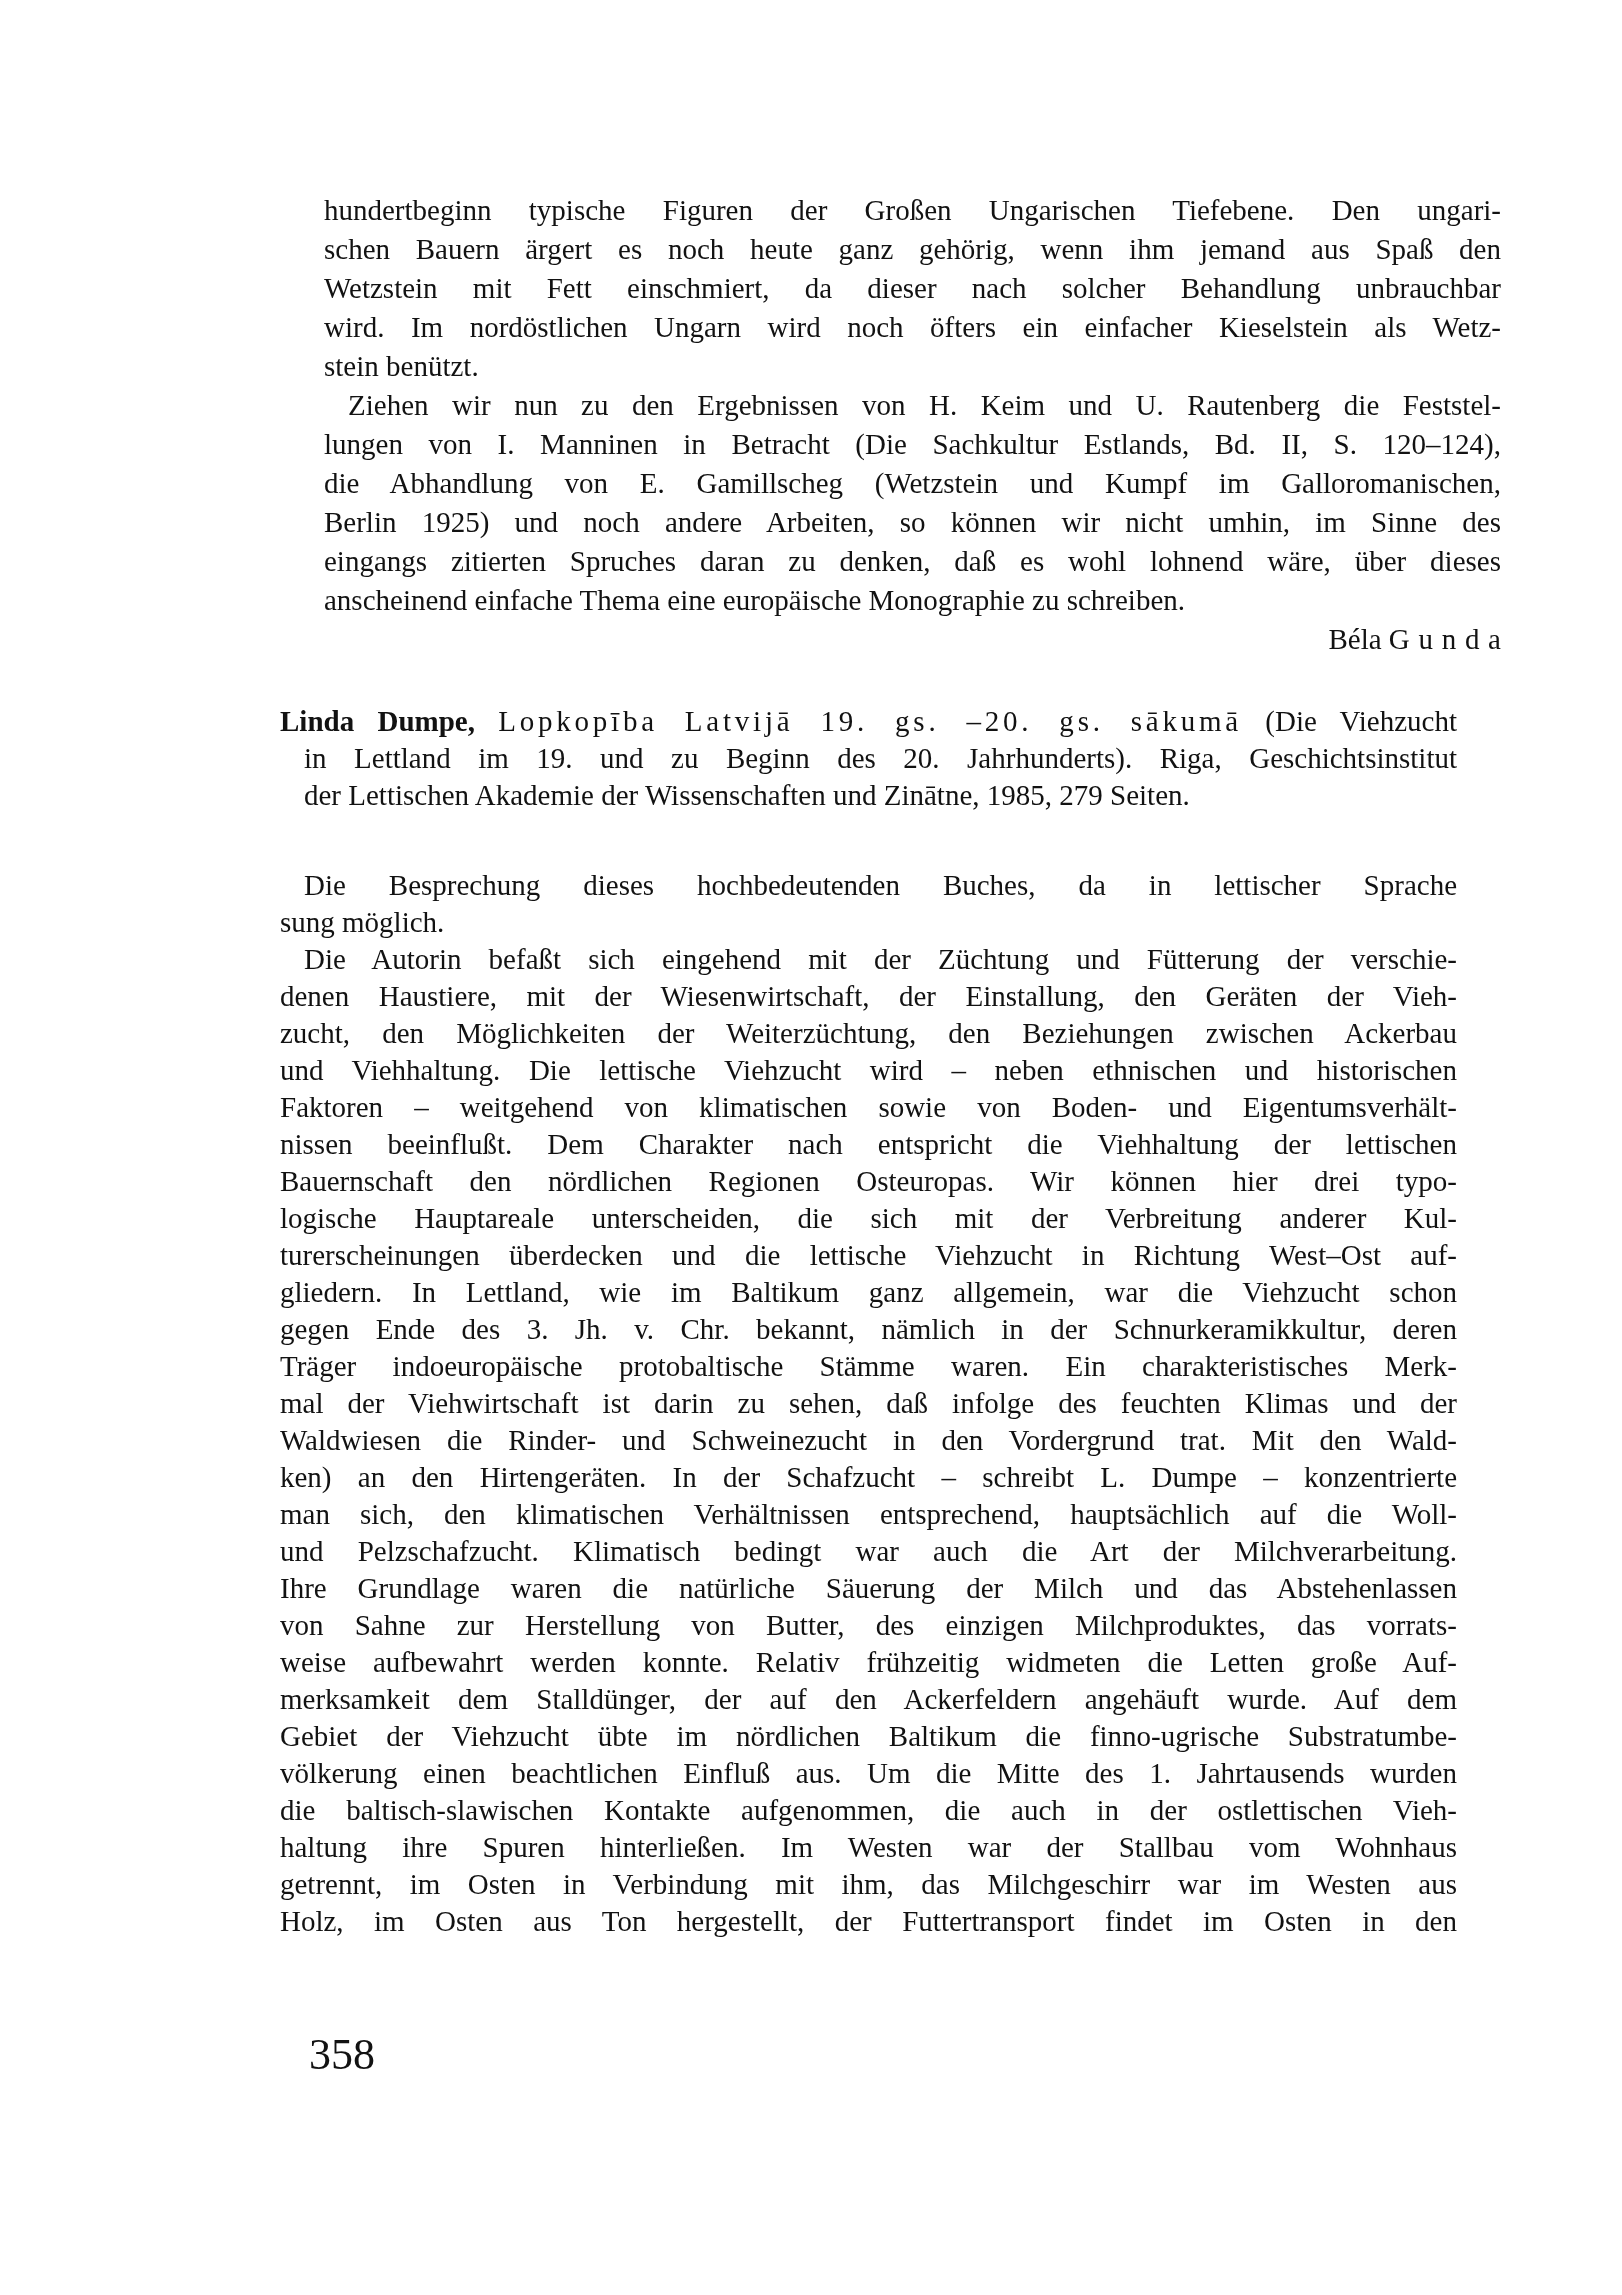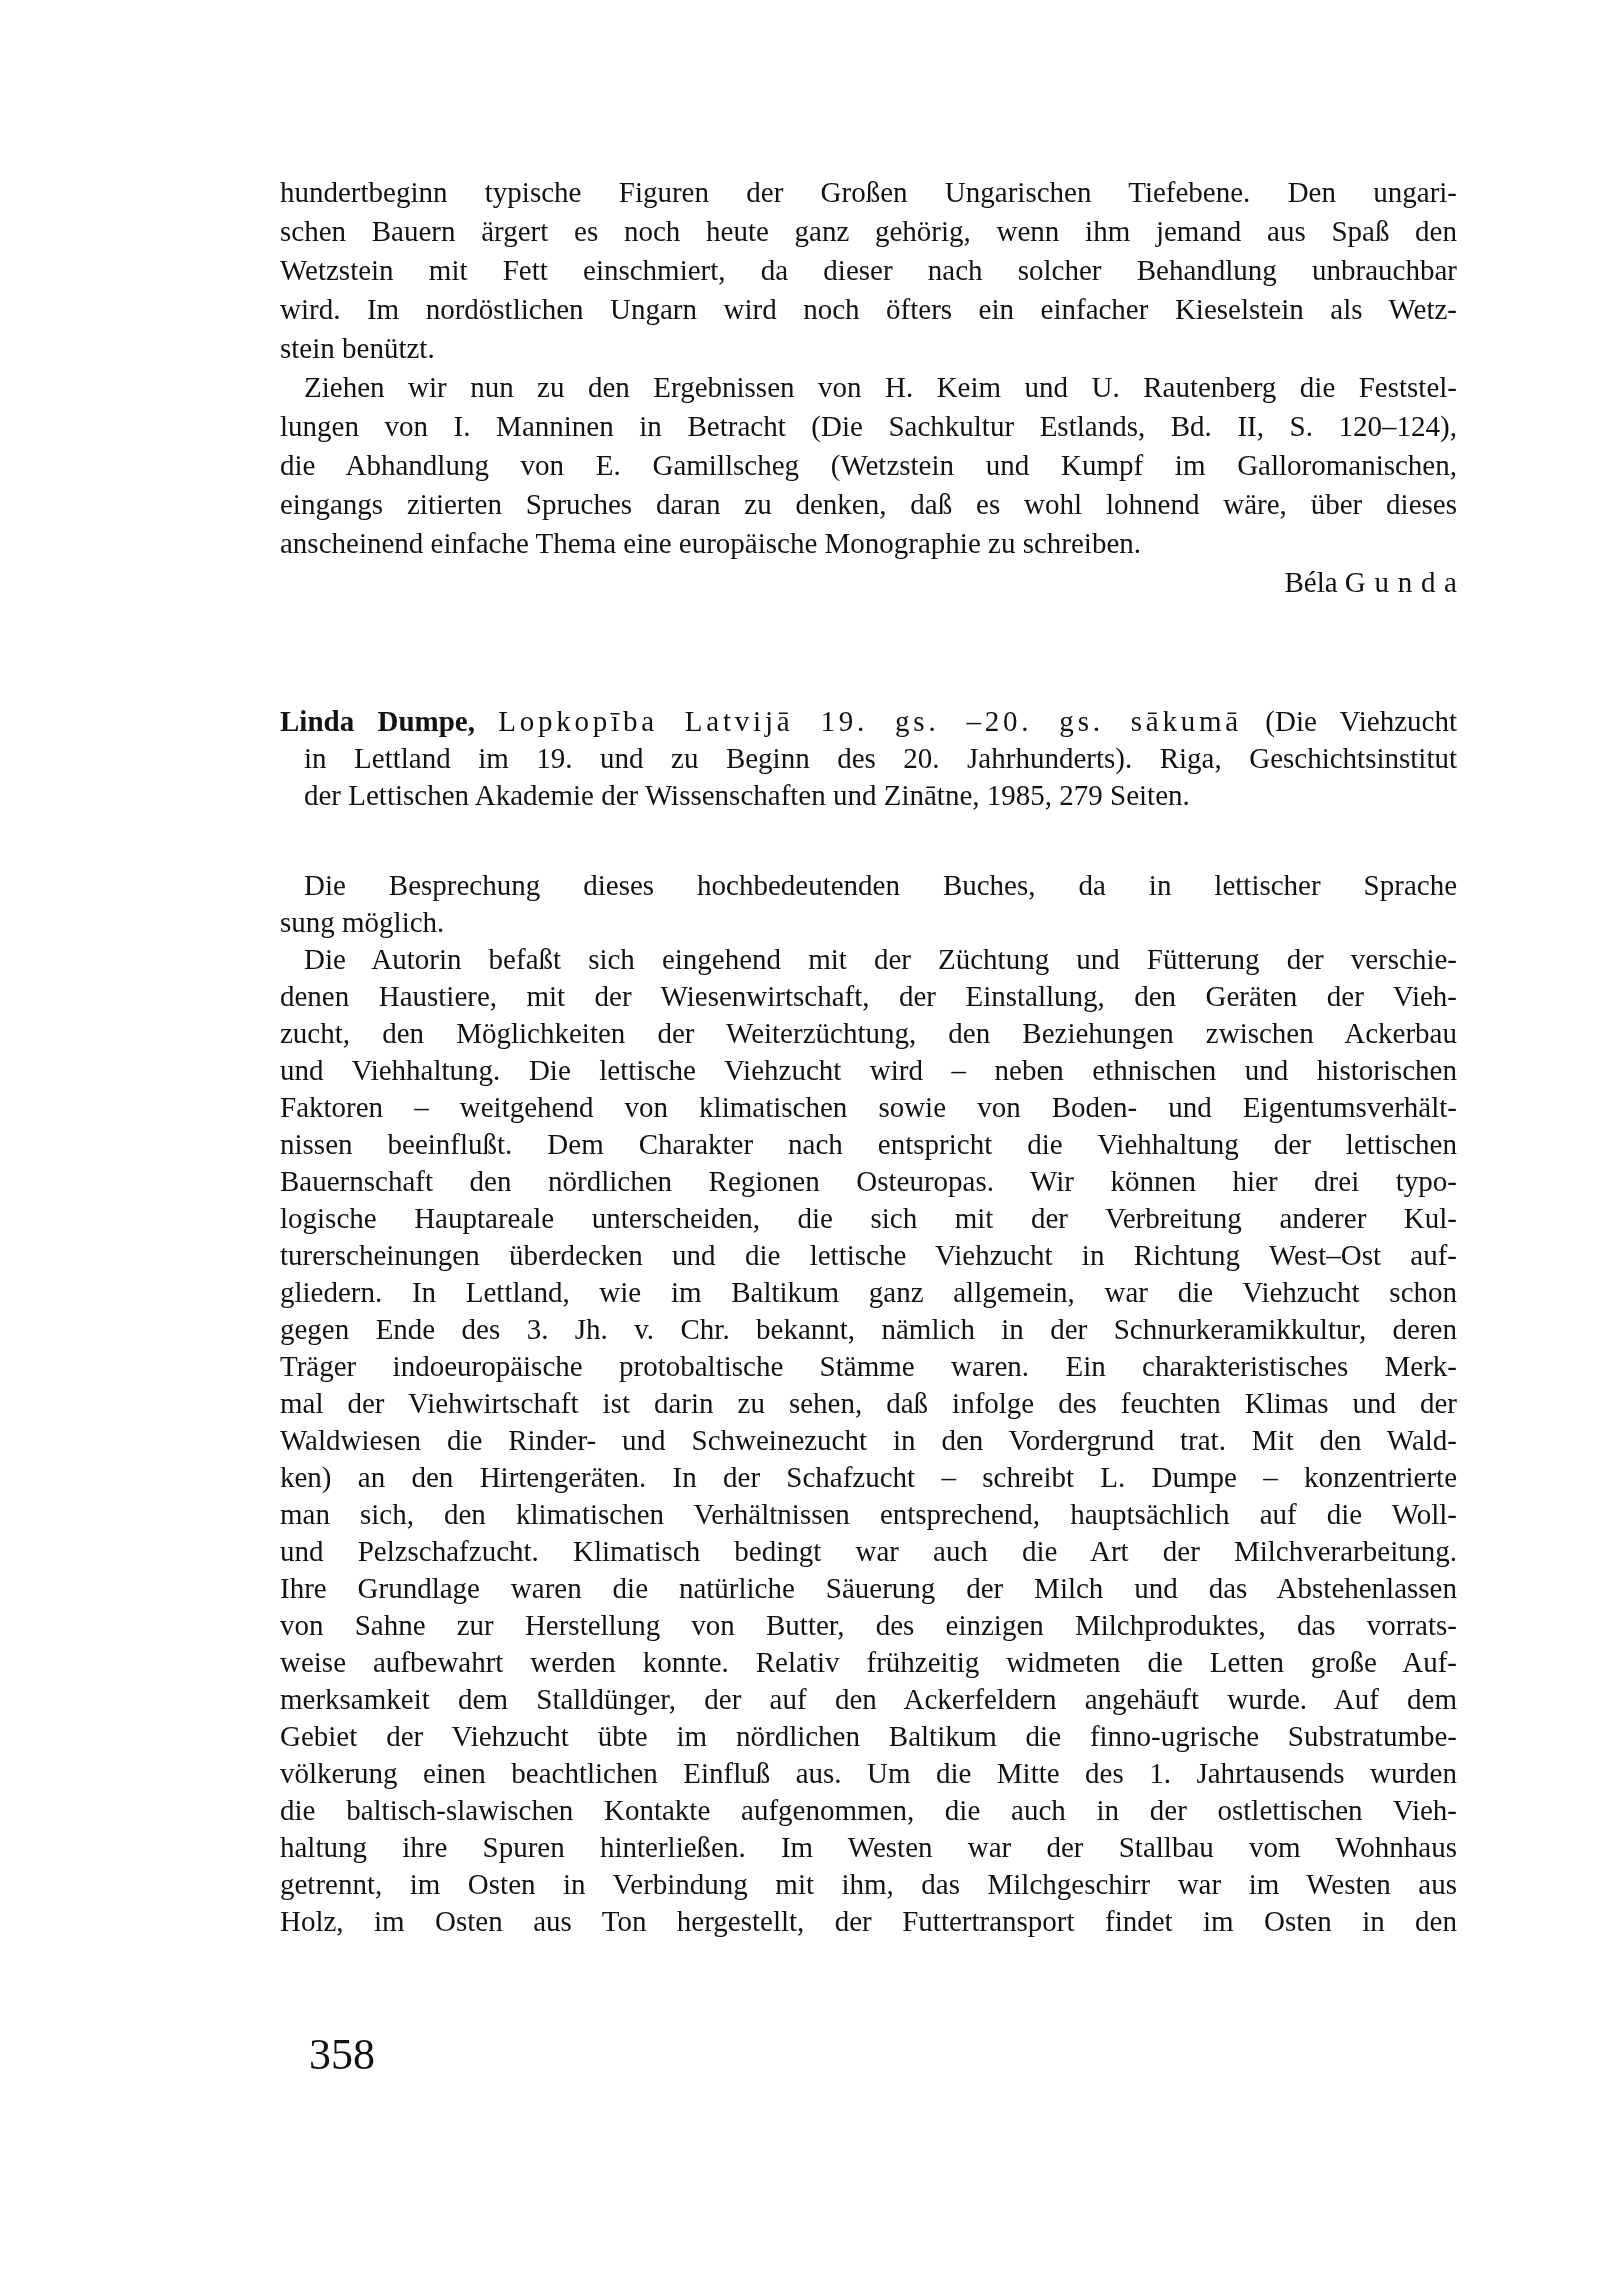--- a/index.html
+++ b/index.html
@@ -14,21 +14,21 @@
     font-family: "Liberation Serif", "DejaVu Serif", serif;
     color: #121212;
     overflow: hidden;
   }
   .textcol {
     position: absolute;
     left: 280px;
     width: 1177px;
     font-size: 29px;
   }
-  #top-section   { top: 173px;  line-height: 39px; }
+  #top-section   { top: 191px;  line-height: 39px; margin-left: 44px; }
   #review-heading{ top: 703px;  line-height: 37px;   }
   #review-body   { top: 846px; line-height: 37px; margin-top: 21px; }
 
   .line    { text-align: justify; }
   .jl      { text-align-last: justify; }
   .endline { text-align-last: left; }
   .indent  { text-indent: 24px; }
   .hang    { padding-left: 24px; }
 
   .bold { font-weight: bold; }
@@ -58,20 +58,21 @@
         <div class="line jl">hundertbeginn typische Figuren der Großen Ungarischen Tiefebene. Den ungari-</div>
         <div class="line jl">schen Bauern ärgert es noch heute ganz gehörig, wenn ihm jemand aus Spaß den</div>
         <div class="line jl">Wetzstein mit Fett einschmiert, da dieser nach solcher Behandlung unbrauchbar</div>
         <div class="line jl">wird. Im nordöstlichen Ungarn wird noch öfters ein einfacher Kieselstein als Wetz-</div>
         <div class="line endline">stein benützt.</div>
       </div>
       <div>
         <div class="line jl indent">Ziehen wir nun zu den Ergebnissen von H. Keim und U. Rautenberg die Feststel-</div>
         <div class="line jl">lungen von I. Manninen in Betracht (Die Sachkultur Estlands, Bd. II, S. 120–124),</div>
         <div class="line jl">die Abhandlung von E. Gamillscheg (Wetzstein und Kumpf im Galloromanischen,</div>
+        <div class="line jl">Berlin 1925) und noch andere Arbeiten, so können wir nicht umhin, im Sinne des</div>
         <div class="line jl">eingangs zitierten Spruches daran zu denken, daß es wohl lohnend wäre, über dieses</div>
         <div class="line endline">anscheinend einfache Thema eine europäische Monographie zu schreiben.</div>
       </div>
     </div>
   <div class="line sig">
     <span>Béla</span>
     <span class="sperr-name">Gunda</span>
   </div>
 </section>
 

